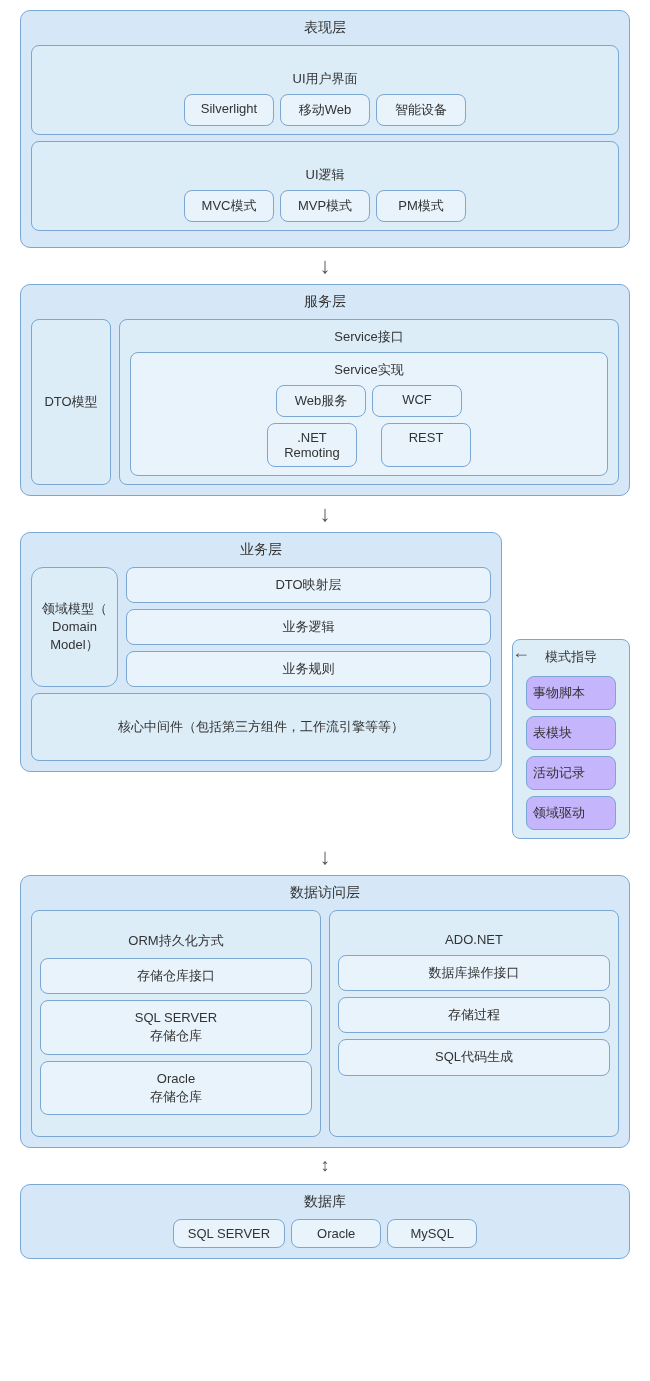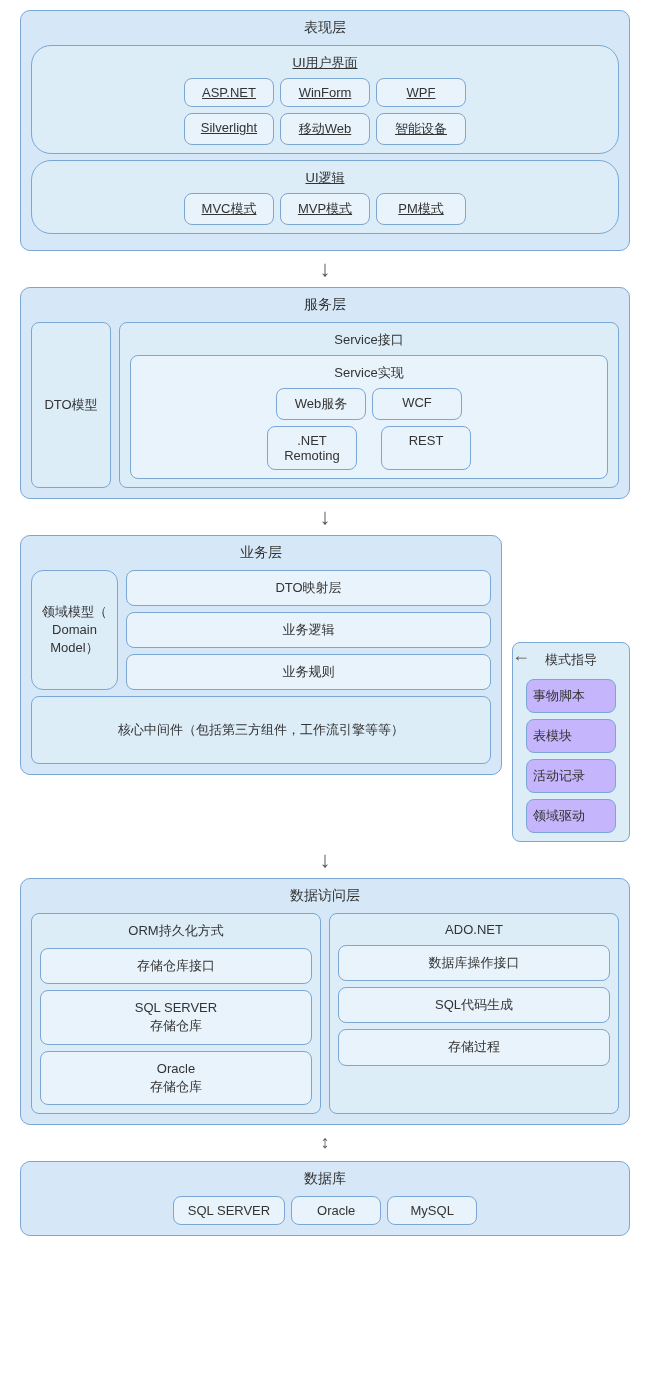--- a/index.html
+++ b/index.html
@@ -23,25 +23,24 @@
 
     .layer-title {
       text-align: center;
       font-size: 14px;
       margin-bottom: 8px;
       color: #333;
     }
 
     .inner-block {
       border: 1.5px solid #7aa7d4;
-      border-radius: 20px;
-      background: #dcedf8;
-      padding: 8px 10px 8px 10px;
+      border-radius: 8px;
+      background: #dcedf8;
+      padding: 24px 10px 8px 10px;
       margin-bottom: 6px;
-      text-decoration: underline;
     }
 
     .inner-title {
       text-align: center;
       font-size: 13px;
       margin-bottom: 6px;
       color: #333;
     }
 
     .box-grid {
@@ -187,21 +186,21 @@
     
     .da-inner {
       display: flex;
       gap: 8px;
     }
     .da-col {
       flex: 1;
       border: 1.5px solid #7aa7d4;
       border-radius: 8px;
       background: #dcedf8;
-      padding: 8px 8px;
+      padding: 21px 8px;
       display: flex;
       flex-direction: column;
       gap: 6px;
     }
     .da-col-title {
       text-align: center;
       font-size: 13px;
       margin-bottom: 2px;
     }
     .da-item {
@@ -233,25 +232,20 @@
     }
   </style>
 </head>
 <body>
 
 <div class="layer-block pres-layer">
   <div class="layer-title">表现层</div>
 
   <div class="inner-block">
     <div class="inner-title">UI用户界面</div>
-    <div class="box-grid">
-      <div class="box-item">ASP.NET</div>
-      <div class="box-item">WinForm</div>
-      <div class="box-item">WPF</div>
-    </div>
     <div class="box-grid" style="margin-top:6px;">
       <div class="box-item">Silverlight</div>
       <div class="box-item">移动Web</div>
       <div class="box-item">智能设备</div>
     </div>
   </div>
 
   <div class="inner-block">
     <div class="inner-title">UI逻辑</div>
     <div class="box-grid">
@@ -335,22 +329,22 @@
       <div class="da-col-title">ORM持久化方式</div>
       <div class="da-item">存储仓库接口</div>
       <div class="da-item" style="white-space:pre-line;">SQL SERVER
 存储仓库</div>
       <div class="da-item" style="white-space:pre-line;">Oracle
 存储仓库</div>
     </div>
     <div class="da-col">
       <div class="da-col-title">ADO.NET</div>
       <div class="da-item">数据库操作接口</div>
+      <div class="da-item">存储过程</div>
       <div class="da-item">SQL代码生成</div>
-      <div class="da-item">存储过程</div>
     </div>
   </div>
 </div>
 
 <div class="arrow-both">
   <span>↕</span>
 </div>
 
 <div class="layer-block db-layer">
   <div class="layer-title">数据库</div>

